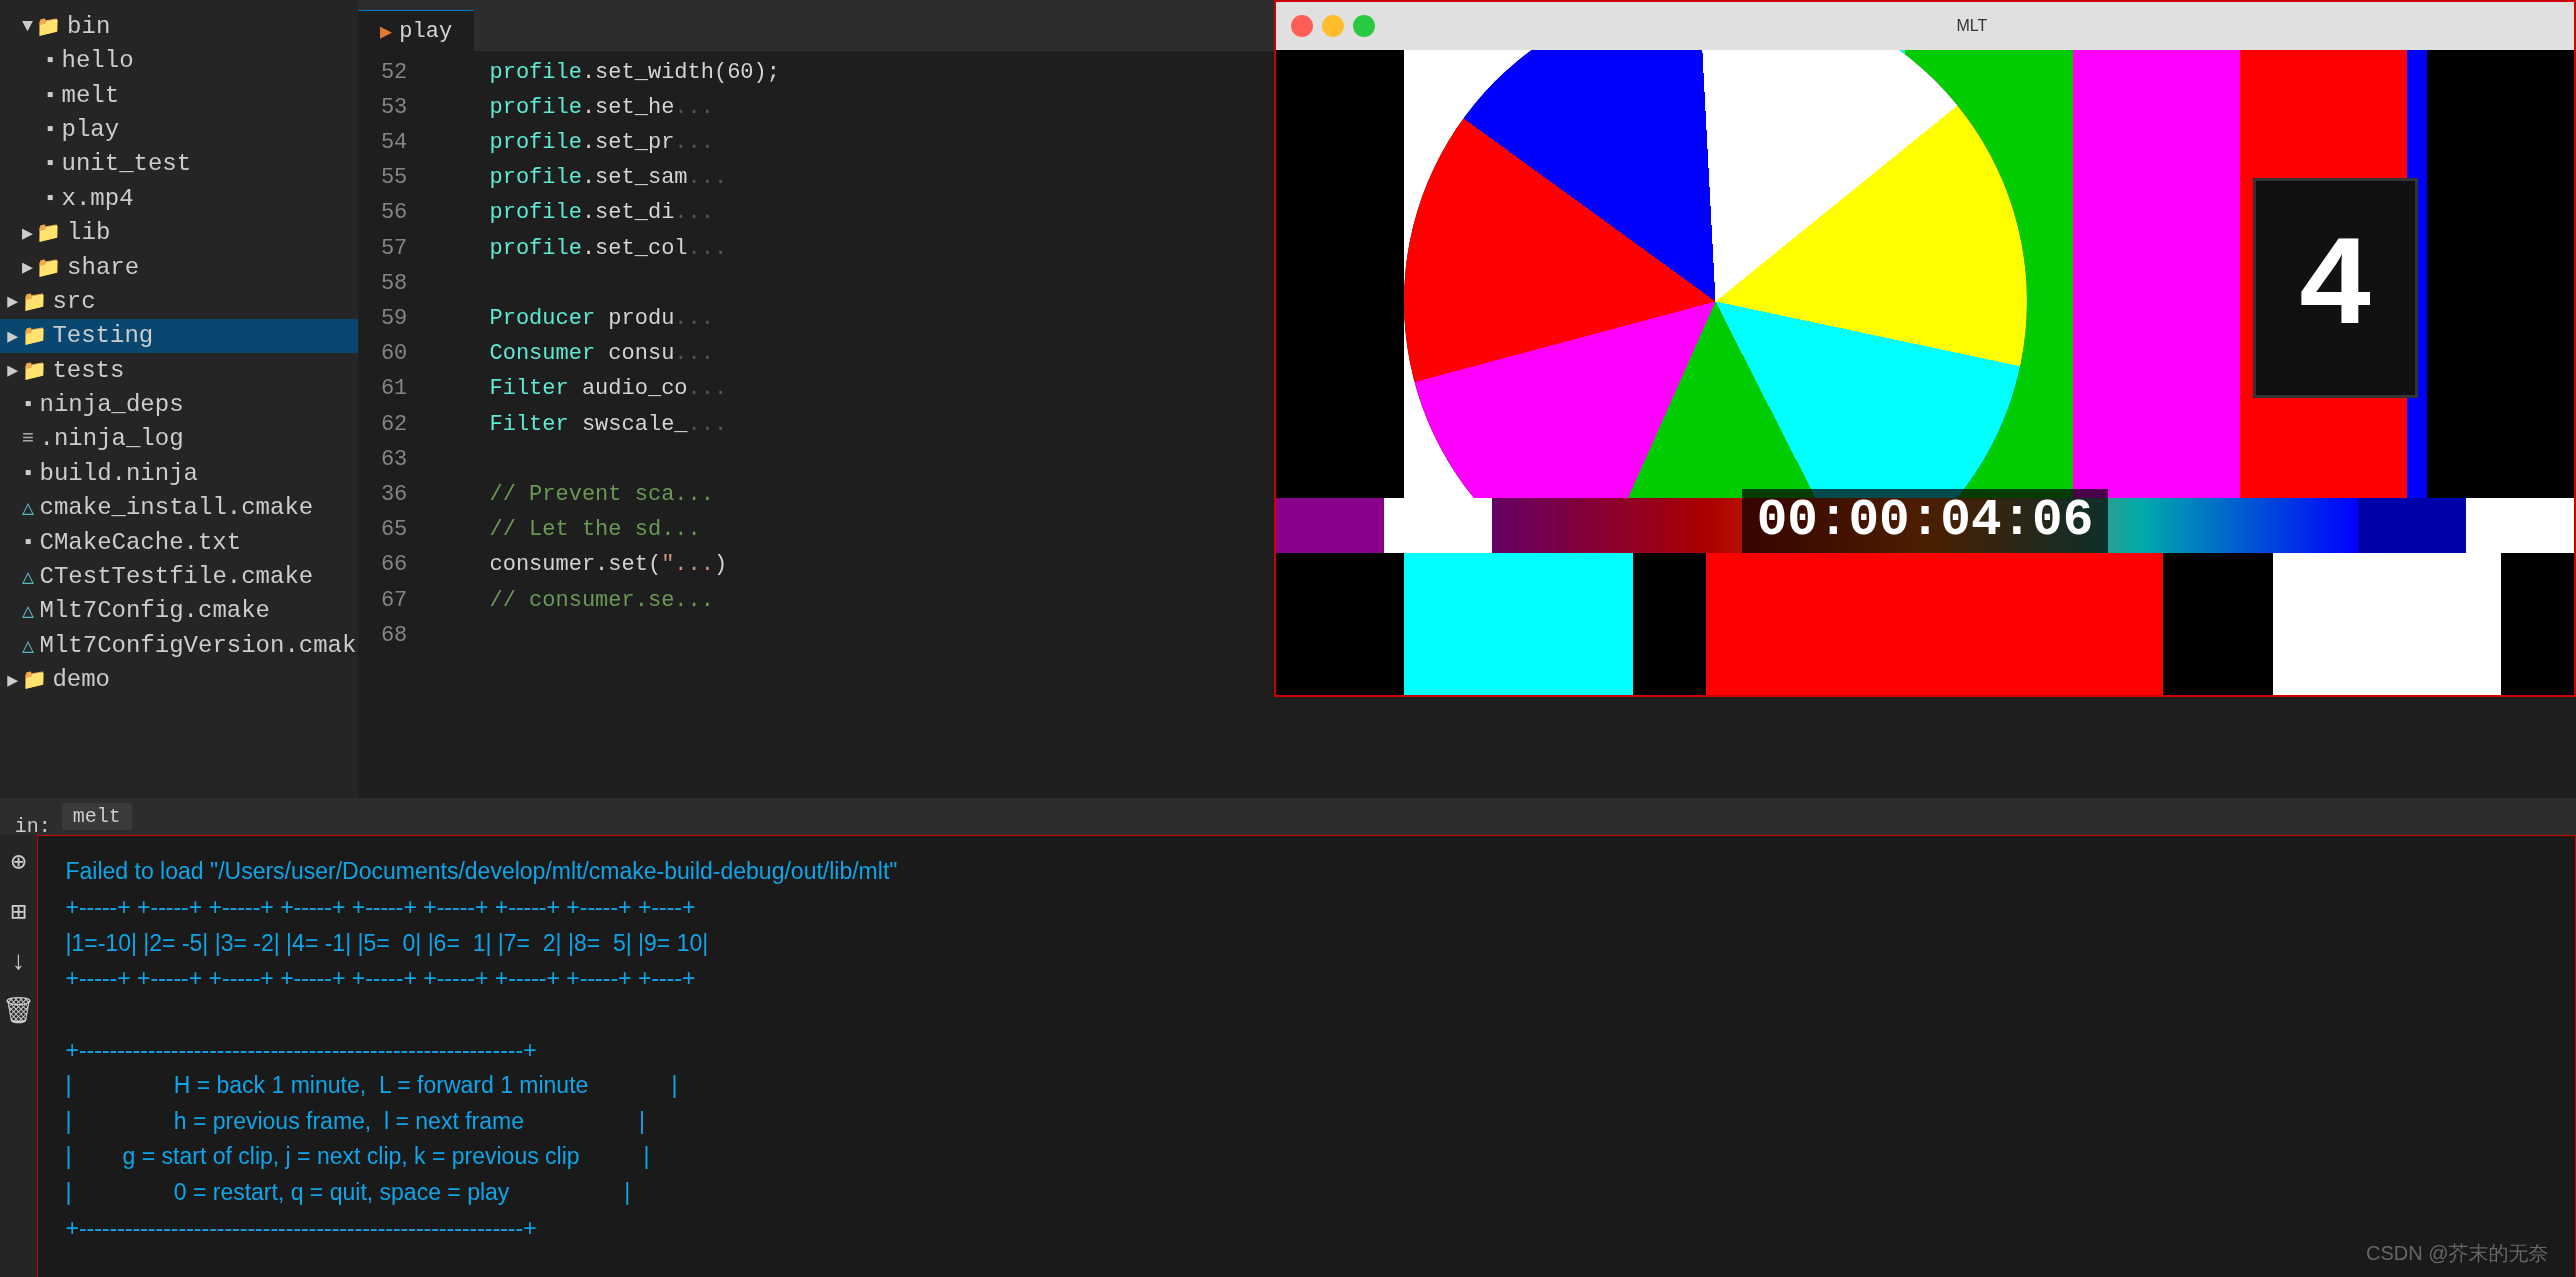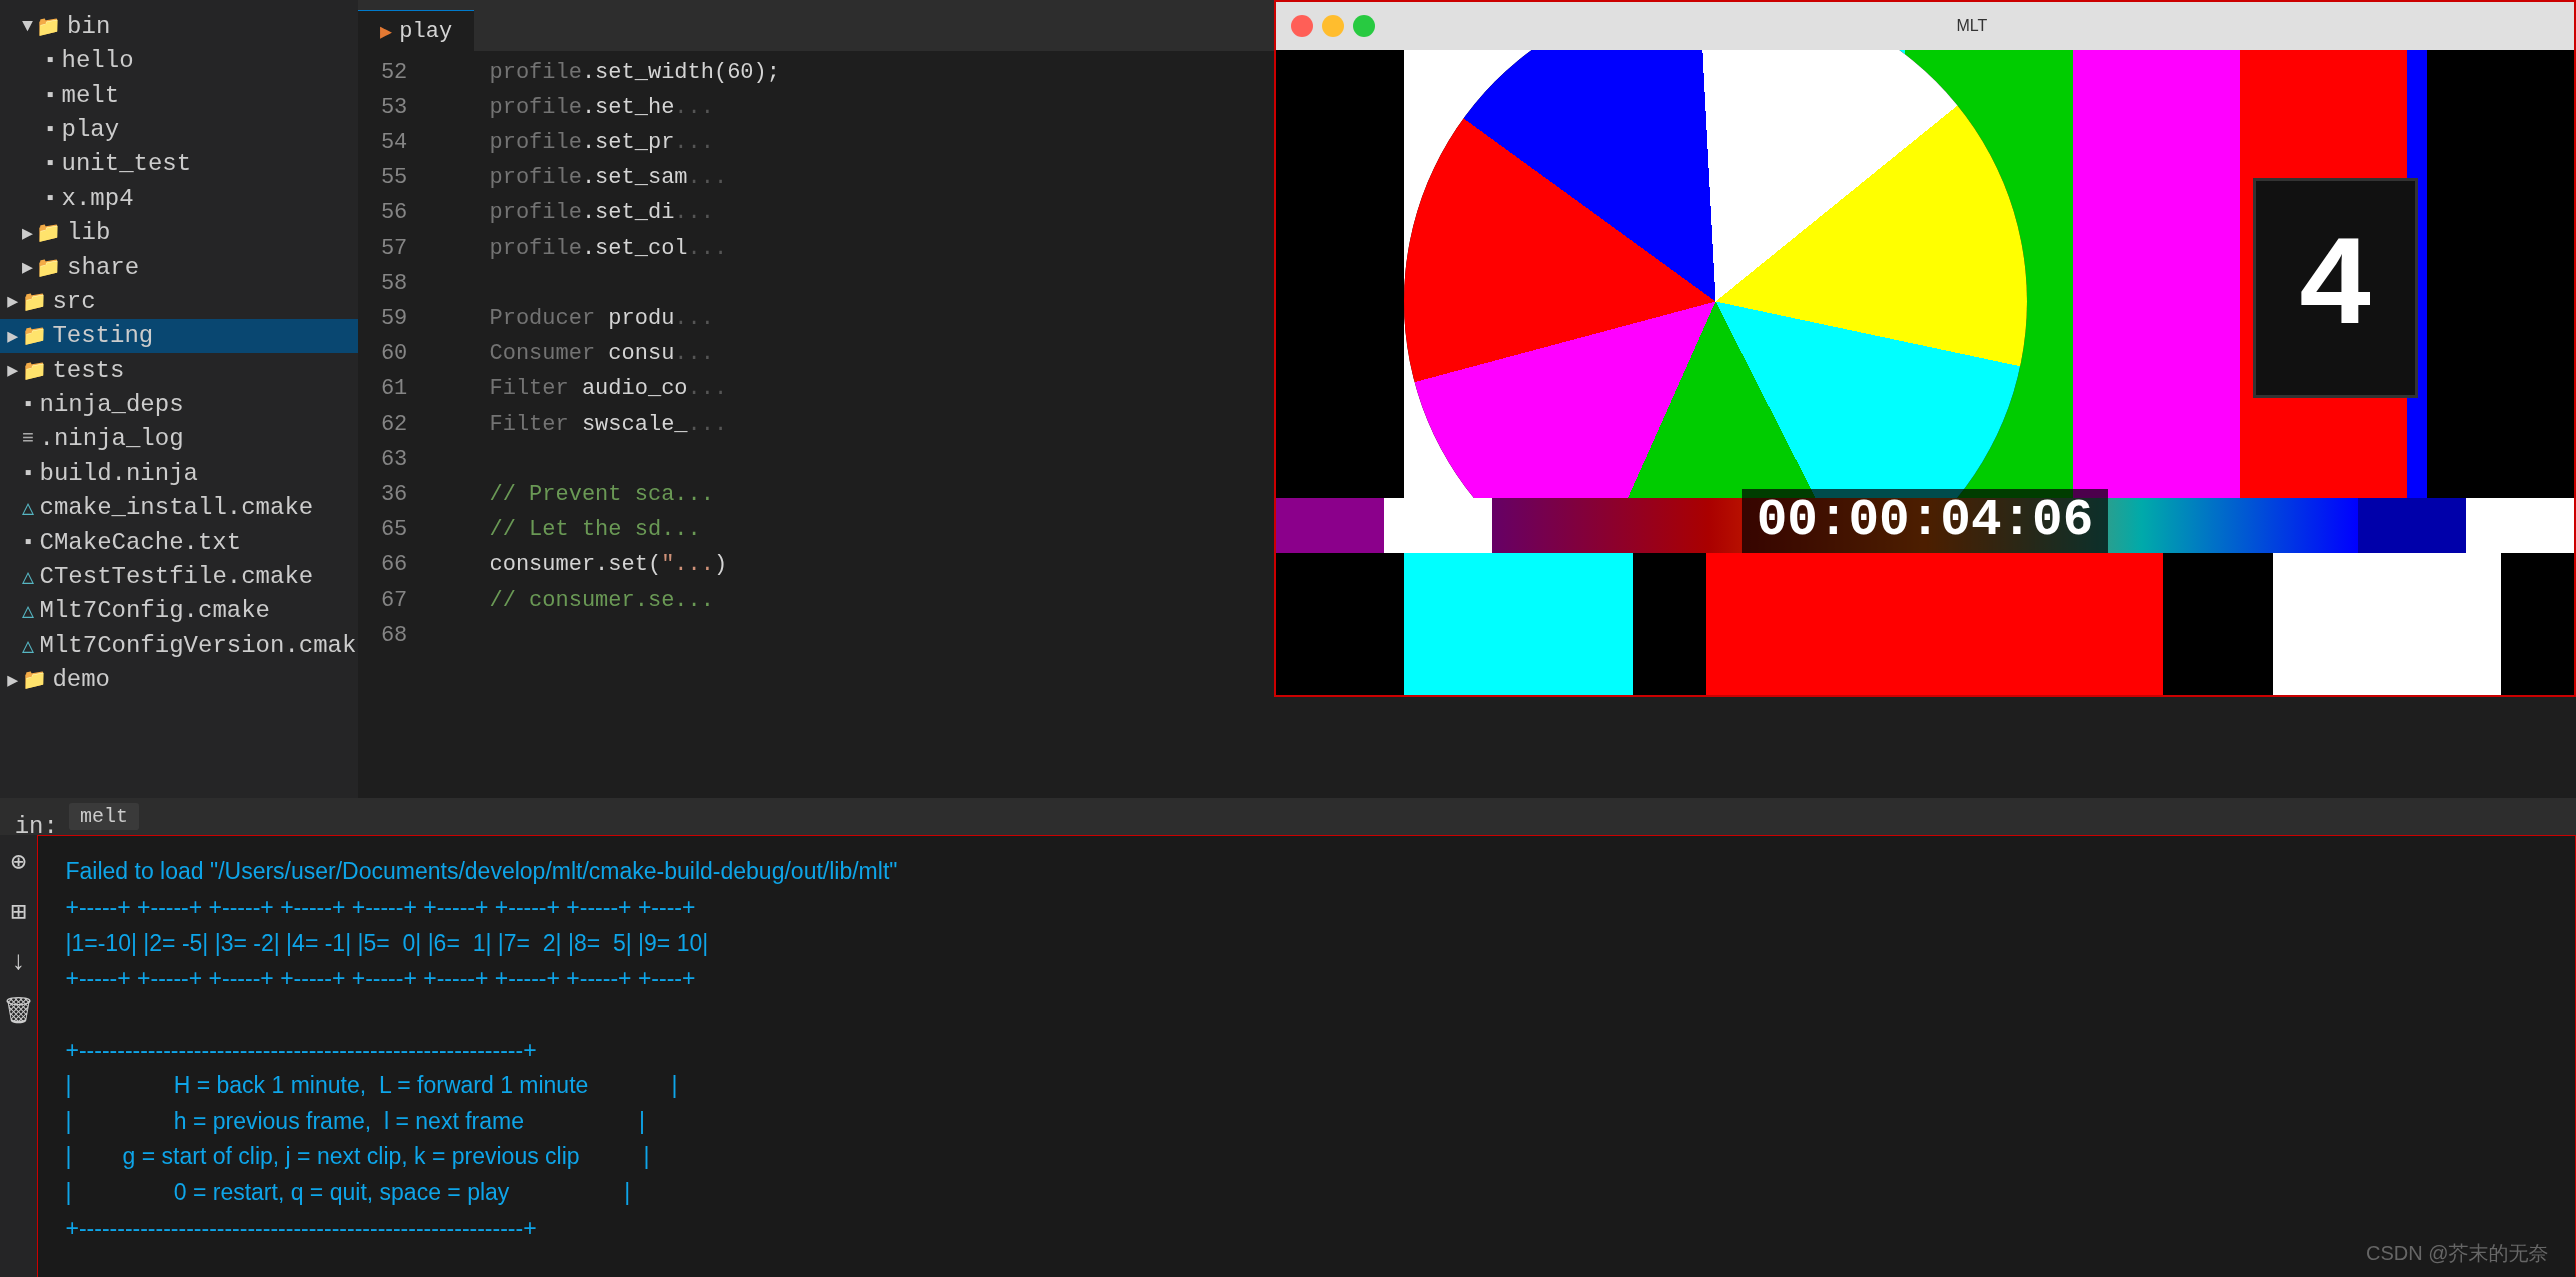--- a/index.html
+++ b/index.html
@@ -107,21 +107,21 @@
       padding: 3.7px 14.7px;
       font-size: 22px;
       line-height: 1.6;
       color: #d4d4d4;
       overflow: hidden;
     }
 
     .code-line { white-space: pre; }
     .str { color: #ce9178; }
     .cm { color: #6a9955; }
-    .obj { color: #737373; margin-top: 41px; }
+    .obj { color: #5eead4; margin-top: 41px; }
 
     
     .mlt-window {
       position: absolute;
       top: 0;
       right: 0;
       width: 1302px;
       height: 697px;
       background: #000;
       border: 2.8px solid #cc0000;
@@ -524,21 +524,21 @@
           <div class="vb-black3"></div>
           <div class="vb-white2"></div>
           <div class="vb-black4"></div>
         </div>
       </div>
     </div>
   </div>
 </div>
 
 <div style="height:37px;background:#2d2d2d;display:flex;align-items:center;padding:0 14.7px;gap:11px;">
-  <span style="color:#cccccc;font-size:24px;margin-top:20px;">in:</span>
+  <span style="color:#cccccc;font-size:20px;margin-top:20px;">in:</span>
   <span style="color:#cccccc;font-size:20px;background:#3a3a3a;padding:1.8px 11px;border-radius:2.8px;">melt</span>
 </div>
 
 <div class="bottom-area">
   <div class="terminal-sidebar">
     <span class="term-icon">⊕</span>
     <span class="term-icon">⊞</span>
     <span class="term-icon">↓</span>
     <span class="term-icon">🗑</span>
   </div>

